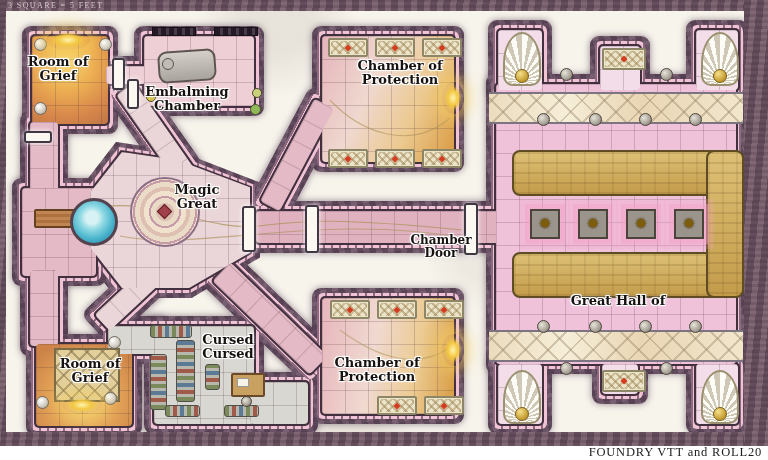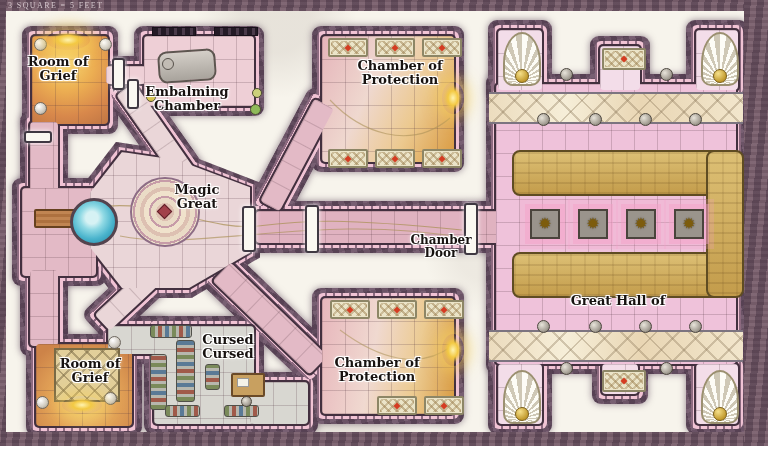--- a/index.html
+++ b/index.html
@@ -337,14 +337,15 @@
     <span>Cursed</span><br>
     <span>Cursed</span></div>
   <div class="lbl" style="left:90px;top:371px;">
     <span>Room of</span><br>
     <span>Grief</span></div>
   <div class="lbl" style="left:377px;top:370px;">
     <span>Chamber of</span><br>
     <span>Protection</span></div>
 
   <div id="footer">
+    <span class="fr">FOUNDRY VTT and ROLL20</span>
   </div>
 </div>
 
 </body></html>

